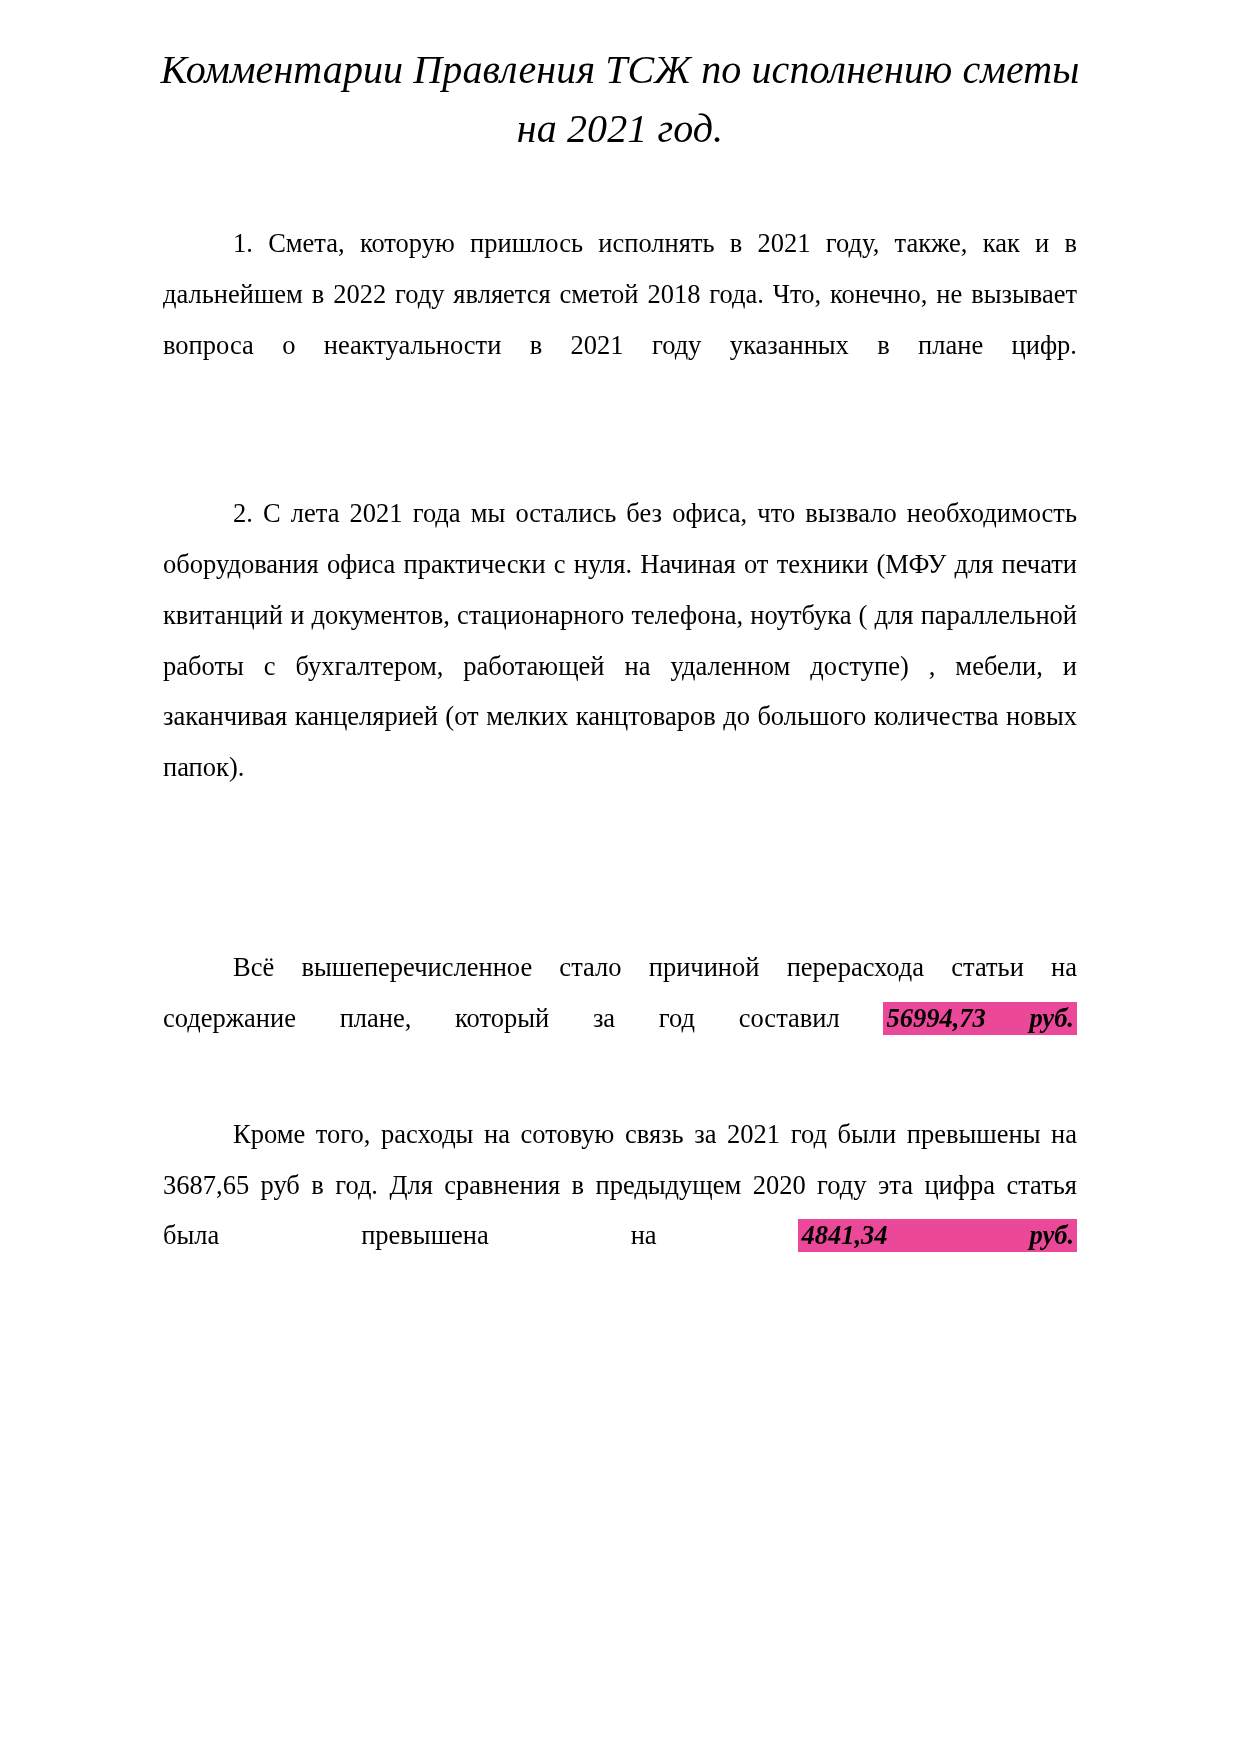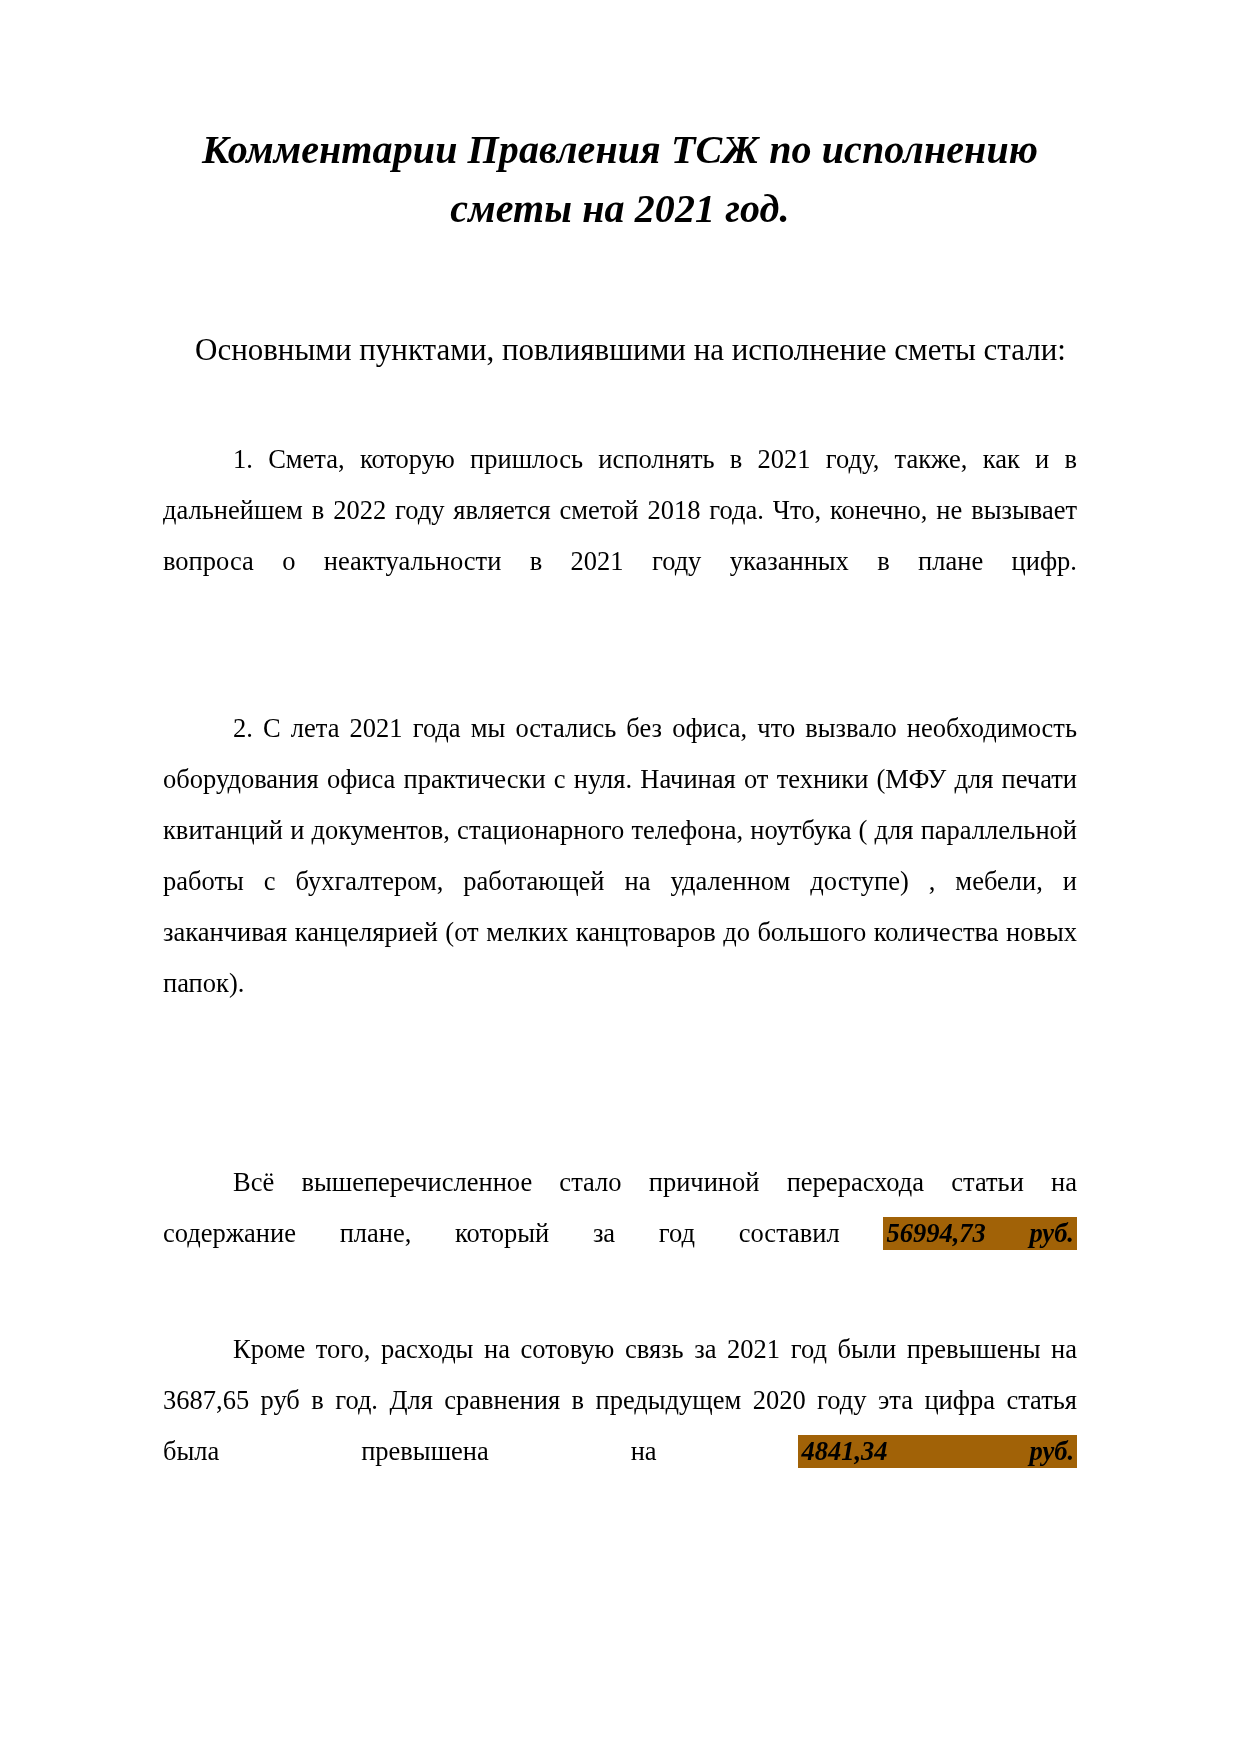--- a/index.html
+++ b/index.html
@@ -28,23 +28,23 @@
   .content {
     position: absolute;
     left: 155px;
     top: 0;
     width: 930px;
   }
 
   
   .doc-title {
     margin: 0;
-    padding-top: 120px;
+    padding-top: 40px;
     text-align: center;
-    font-weight: bold;
+    font-weight: normal;
     font-style: italic;
     font-size: 40px;
     line-height: 1.48;
     letter-spacing: 0.1px;
     font-family: "Liberation Serif", "DejaVu Serif", serif;
   }
 
   
   .lead {
     margin: 0;
@@ -84,34 +84,33 @@
   .para::after {
     content: "";
     display: inline-block;
     width: 100%;
   }
 
   
   .amount {
     font-weight: bold;
     font-style: italic;
-    background: #a16207;
+    background: #ec4899;
     padding: 1px 3px 2px 3px;
     white-space: nowrap;
   }
 </style>
 </head>
 <body>
 
 <div class="page">
   <div class="content">
 
     <h1 class="doc-title">Комментарии  Правления ТСЖ по исполнению сметы на 2021 год.</h1>
 
-    <p class="lead">Основными пунктами, повлиявшими на исполнение сметы стали:</p>
 
     <p class="para first-num gap-md">1. Смета, которую пришлось исполнять в 2021 году, также, как и в дальнейшем в 2022 году является сметой 2018 года. Что, конечно, не вызывает вопроса о неактуальности  в 2021 году указанных в плане цифр.</p>
 
     <p class="para gap-lg">2. С лета 2021 года мы остались без офиса, что вызвало необходимость оборудования офиса практически с нуля. Начиная от техники (МФУ для печати квитанций и документов, стационарного телефона, ноутбука ( для параллельной работы с бухгалтером, работающей на удаленном доступе) , мебели,   и заканчивая канцелярией (от мелких канцтоваров до большого количества новых папок).</p>
 
     <p class="para gap-xl"><span>Всё    вышеперечисленное стало причиной перерасхода статьи на содержание плане, который за год составил </span><span class="amount">56994,73  руб.</span><span></span></p>
 
     <p class="para gap-sm"><span>Кроме того, расходы на сотовую связь за 2021 год были превышены на 3687,65 руб в год. Для сравнения в предыдущем 2020 году эта цифра статья была   превышена на </span><span class="amount">4841,34 руб.</span><span></span></p>
 
 

